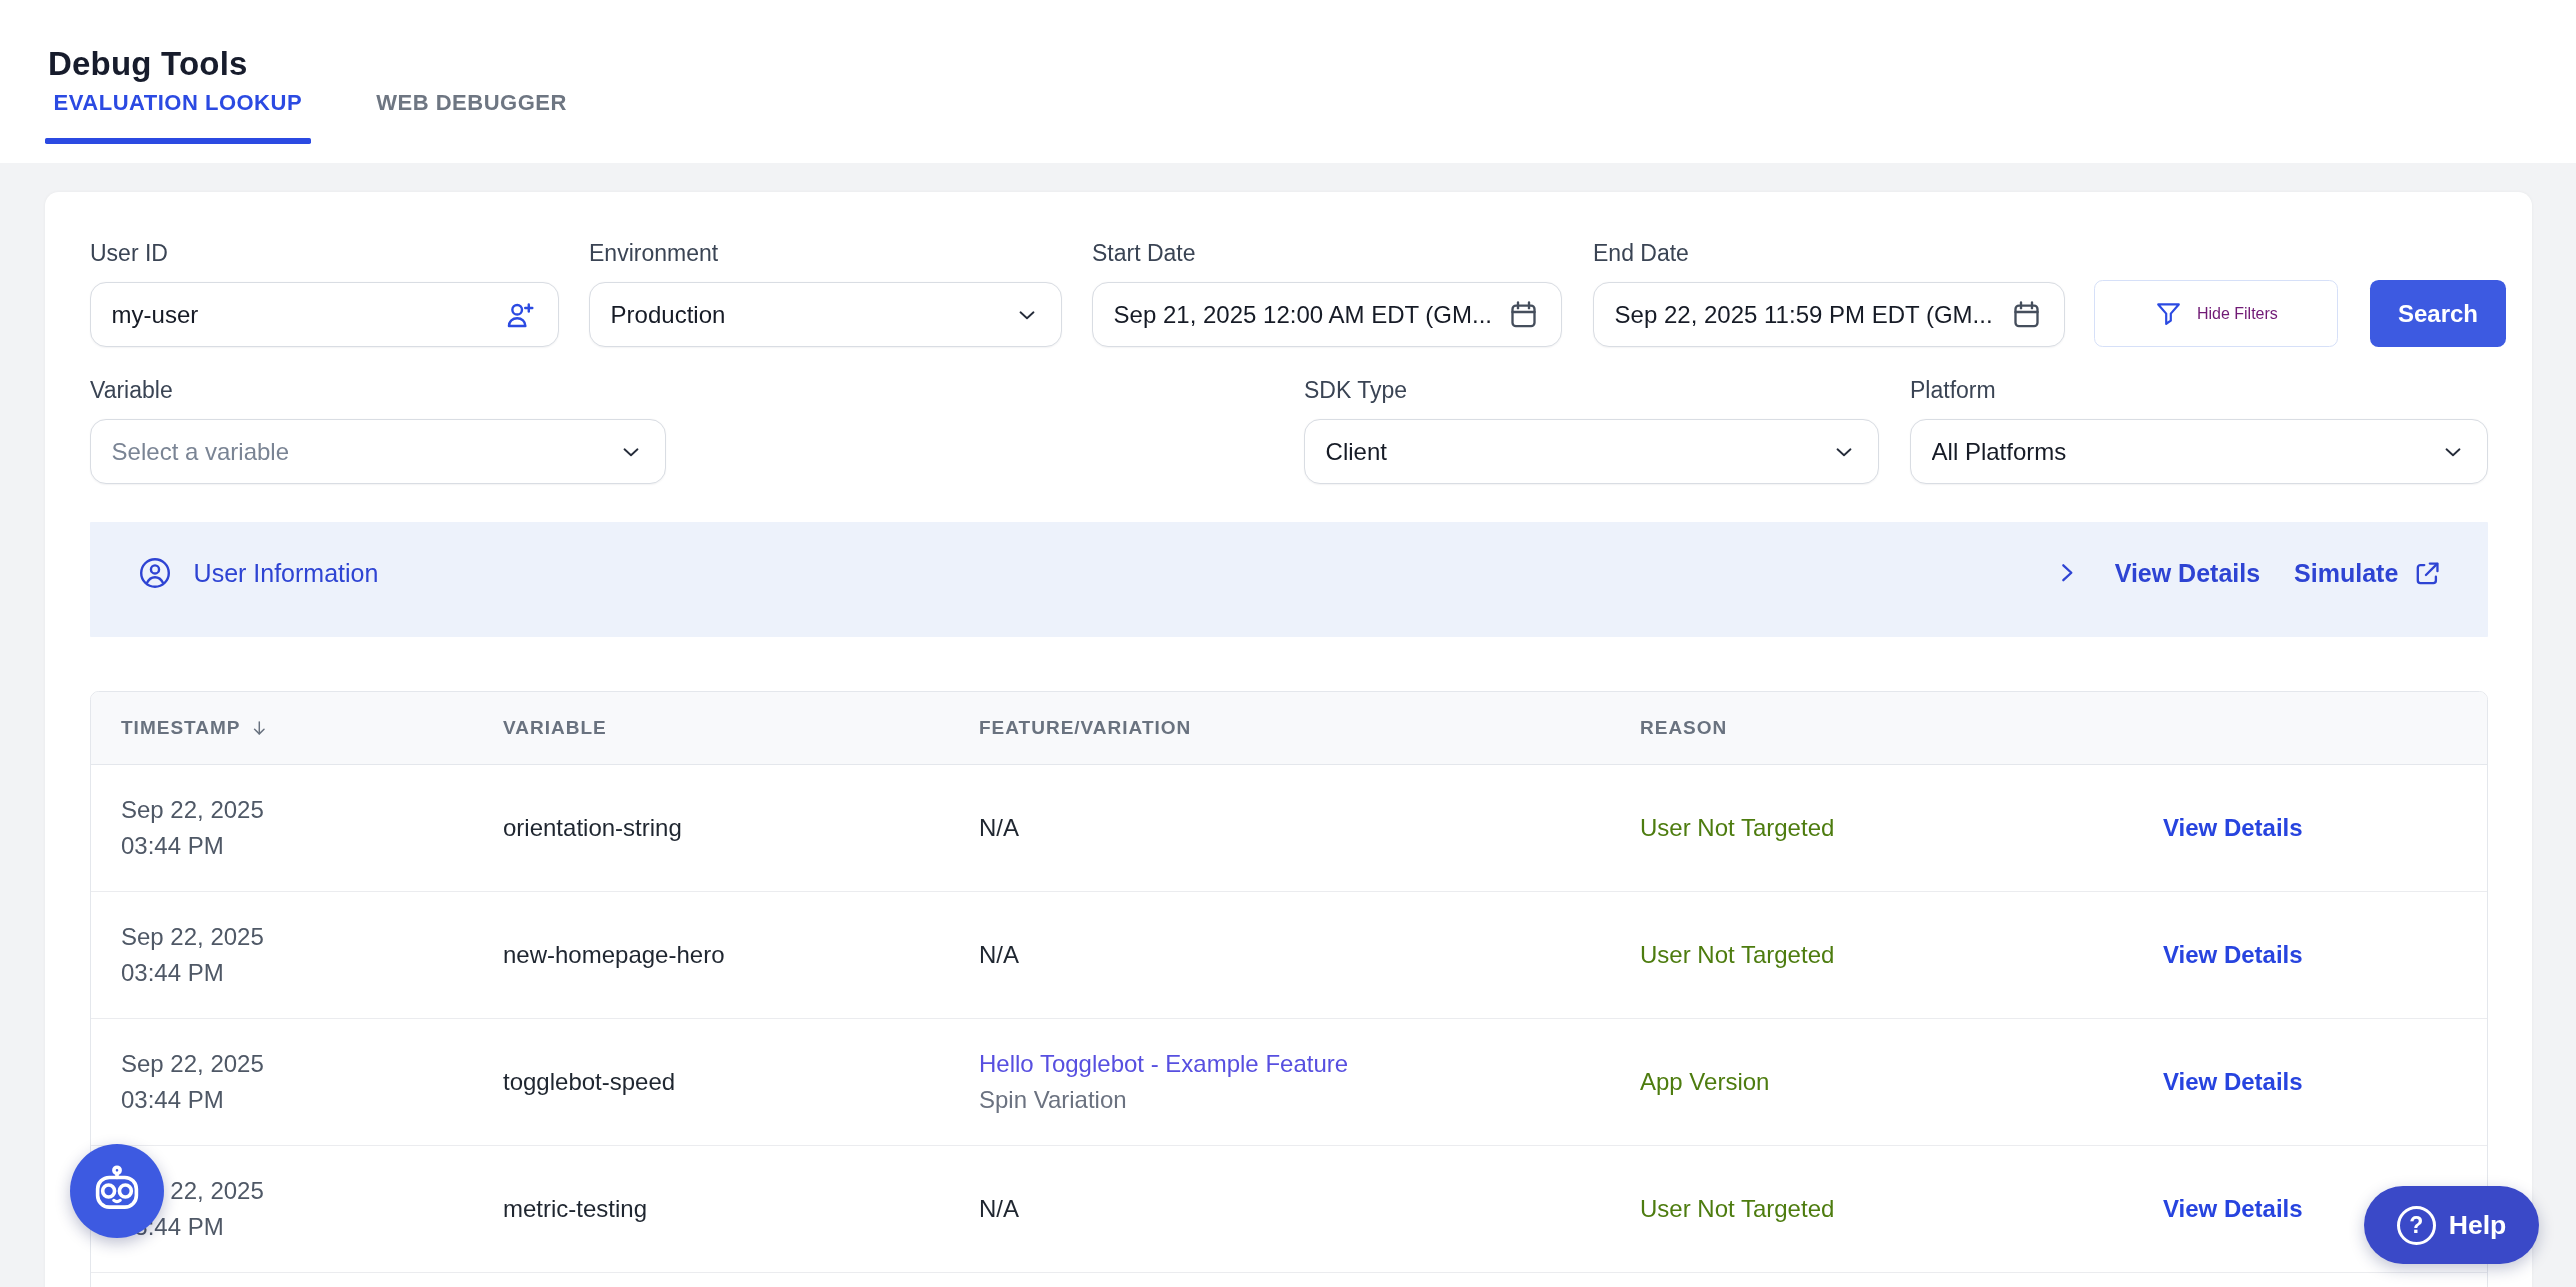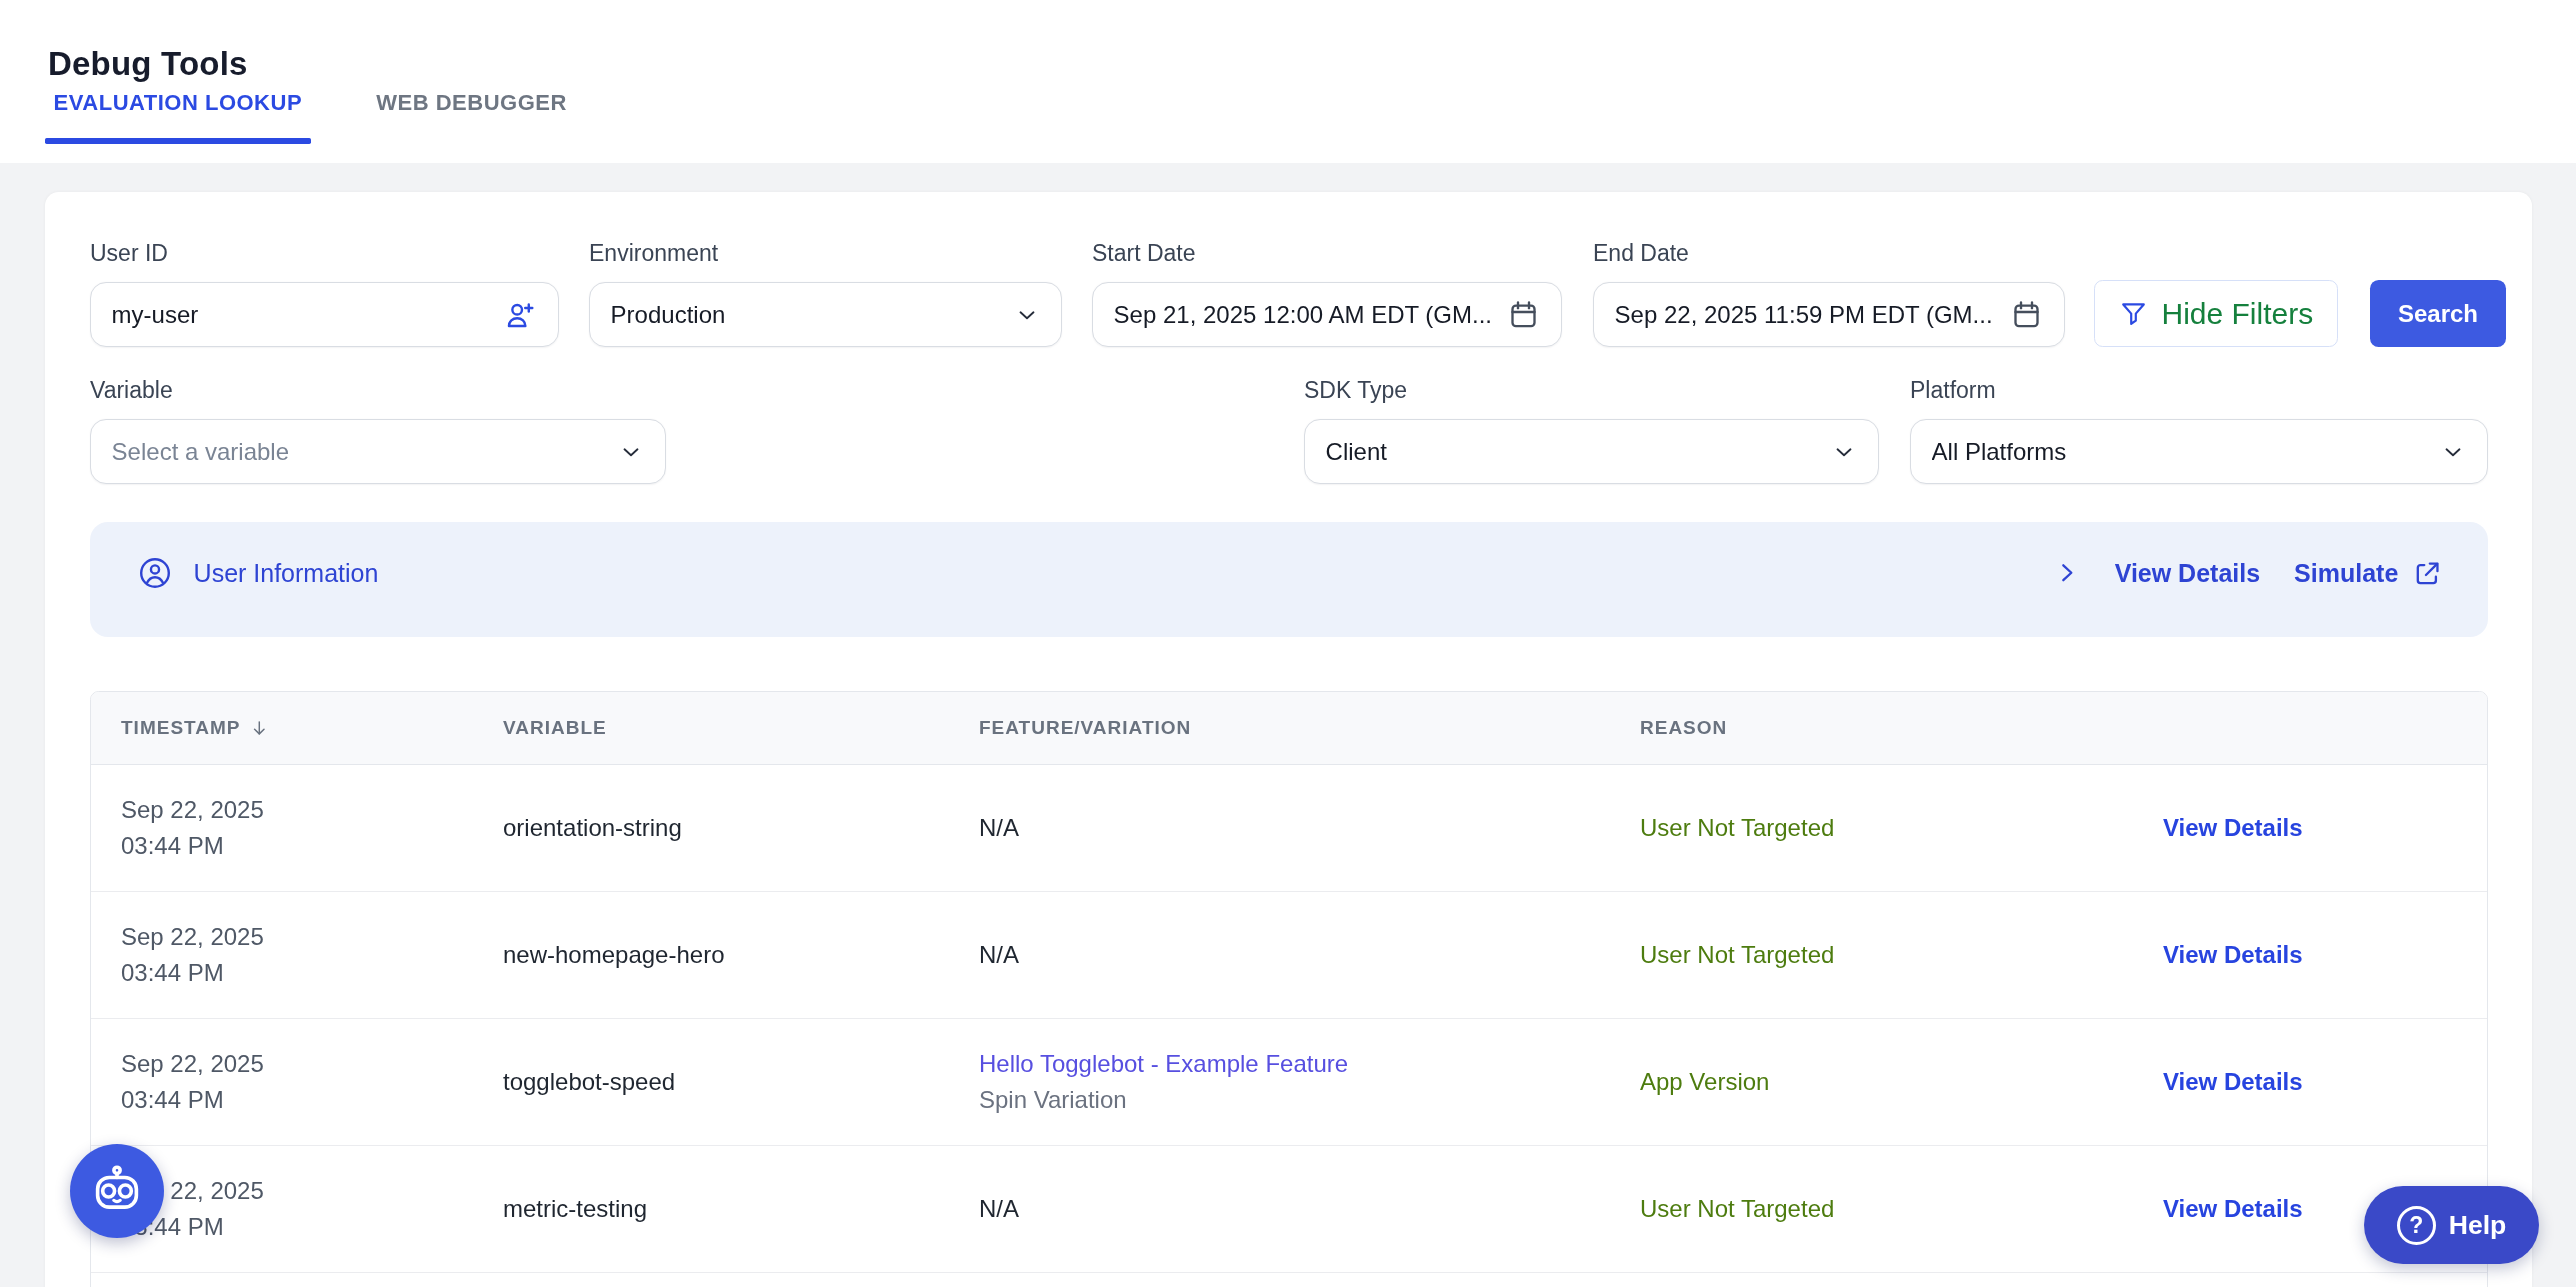--- a/index.html
+++ b/index.html
@@ -25,27 +25,27 @@
   .field{position:absolute;}
   .field-label{font-size:23px;font-weight:500;color:#3A4454;margin-bottom:15.4px;}
   .control{box-sizing:border-box;height:65px;background:#fff;border:1.7px solid #D9DDE3;border-radius:16px;
            display:flex;align-items:center;padding:0 20.6px;box-shadow:0 0.9px 1.7px rgba(16,24,40,.05);}
   .control .val{font-size:24px;color:#161B26;flex:1 1 auto;white-space:nowrap;overflow:hidden;}
   .control .val.placeholder{color:#7A8494;}
   .icon{flex:0 0 auto;display:flex;align-items:center;justify-content:center;}
 
   .btn-outline{position:absolute;box-sizing:border-box;height:67px;background:#fff;border:1.7px solid #D6E0F8;border-radius:8.6px;
       display:flex;align-items:center;justify-content:center;gap:13.7px;cursor:pointer;}
-  .btn-outline .lbl{font-size:30px;font-weight:500;color:#15803d;}
+  .btn-outline .lbl{font-size:16px;font-weight:500;color:#701a75;}
   .btn-primary{position:absolute;box-sizing:border-box;height:67px;background:#3D5AE1;border:none;border-radius:8.6px;
       display:flex;align-items:center;justify-content:center;cursor:pointer;}
   .btn-primary .lbl{font-size:24px;font-weight:600;color:#FFFFFF;}
 
   
-  .banner{position:absolute;left:45px;top:330px;width:2398px;height:115px;background:#EDF2FB;border-radius:18px;
+  .banner{position:absolute;left:45px;top:330px;width:2398px;height:115px;background:#EDF2FB;border-radius:1px;
           display:flex;align-items:center;box-sizing:border-box;padding:0 45px 13px 47px;}
   .banner-left{display:flex;align-items:center;gap:20.6px;cursor:pointer;}
   .banner-title{font-size:25px;font-weight:500;color:#2E44D3;}
   .banner-spacer{flex:1 1 auto;}
   .banner-link{display:flex;align-items:center;gap:13.7px;cursor:pointer;}
   .banner-link .lbl{font-size:25px;font-weight:600;color:#2E44D3;}
   .banner-right{display:flex;align-items:center;gap:34px;}
 
   
   .table{position:absolute;left:45px;top:499px;width:2398px;height:618px;border:1.7px solid #E4E7EC;border-radius:8.6px;

